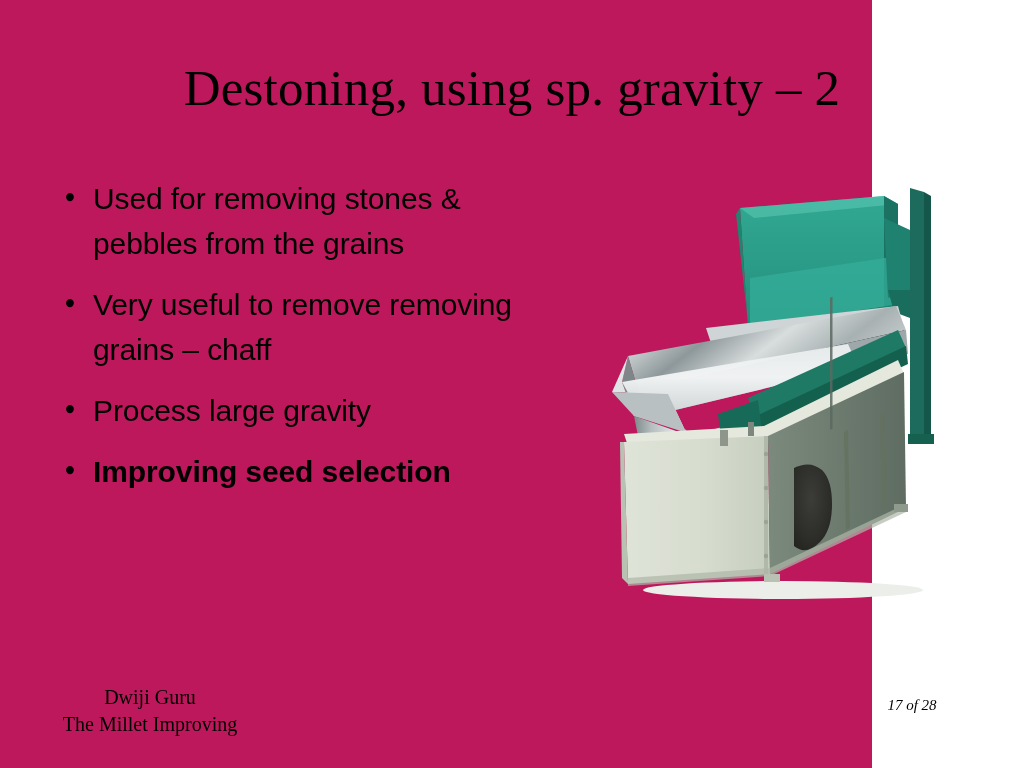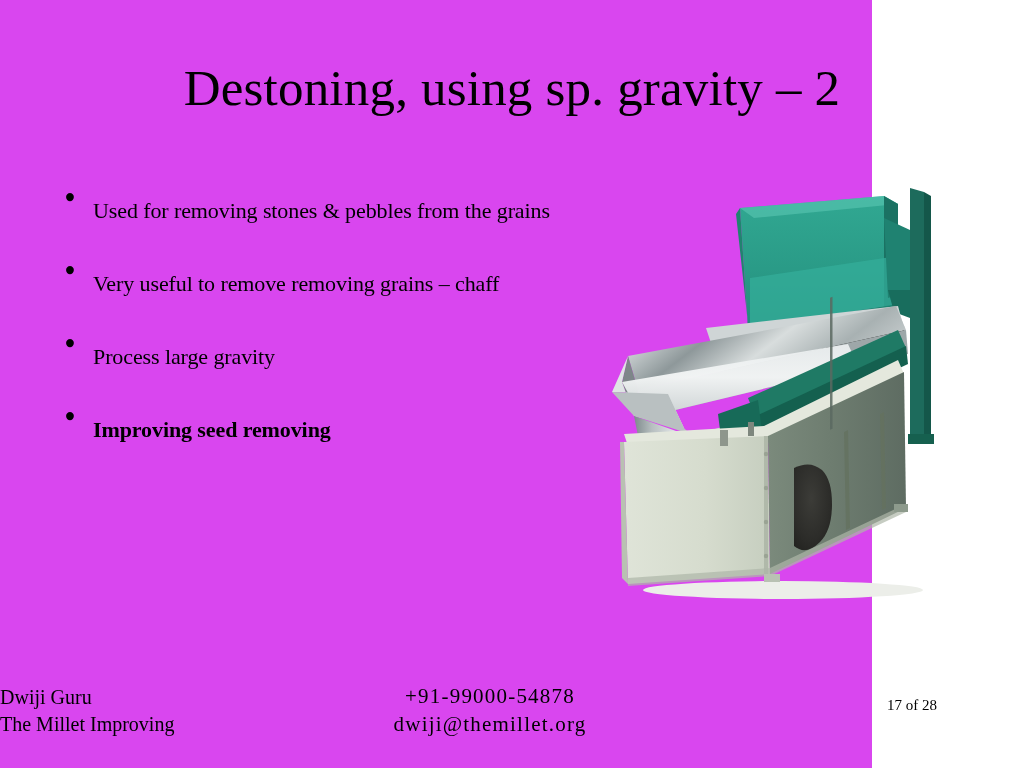--- a/index.html
+++ b/index.html
@@ -15,21 +15,21 @@
     font-family: "Liberation Serif", "DejaVu Serif", serif;
     color: #000000;
     position: relative;
   }
 
   #slide {
     position: absolute;
     left: 0; top: 0;
     width: 872px;
     height: 768px;
-    background: #d946ef;
+    background: #be185d;
   }
 
   
   #slide-title {
     position: absolute;
     left: 0;
     top: 58px;
     width: 1024px;
     text-align: center;
     font-family: "Liberation Serif", "DejaVu Serif", serif;
@@ -60,58 +60,59 @@
     font-family: "DejaVu Serif", serif;
     font-size: 27px;
     line-height: 45px;
     text-align: left;
     padding-left: 6px;
     box-sizing: border-box;
     color: #000;
   }
   .bullet-text {
     flex: 1 1 auto;
-    font-family: Liberation Serif, serif;
-    font-size: 22px;
+    font-family: Liberation Sans, sans-serif;
+    font-size: 30px;
     line-height: 45px;
     color: #000;
     letter-spacing: -0.1px;
-    margin-top: 12px;
   }
   .bullet-text.bold { font-weight: 700; }
 
   
   .footer-block {
     position: absolute;
     font-family: "Liberation Serif", "DejaVu Serif", serif;
     color: #000;
   }
   #footer-org {
     left: 0;
     top: 684px;
     width: 300px;
+    text-align: center;
     font-size: 20px;
     line-height: 27px;
   }
   #footer-contact {
     left: 320px;
     top: 682px;
     width: 340px;
     text-align: center;
     font-size: 21px;
     line-height: 28px;
     letter-spacing: 1.2px;
   }
   #footer-pagenum {
     left: 852px;
     top: 696px;
     width: 120px;
     text-align: center;
     font-size: 15px;
     line-height: 19px;
+    font-style: italic;
   }
 
   
   #machine-figure {
     position: absolute;
     left: 598px;
     top: 178px;
     width: 360px;
     height: 425px;
   }
@@ -136,21 +137,21 @@
       <span class="bullet-text">Very useful to remove removing grains – chaff</span>
     </div>
 
     <div class="bullet-row">
       <span class="bullet-mark">•</span>
       <span class="bullet-text">Process large gravity</span>
     </div>
 
     <div class="bullet-row">
       <span class="bullet-mark">•</span>
-      <span class="bullet-text bold">Improving seed removing</span>
+      <span class="bullet-text bold">Improving seed selection</span>
     </div>
 
   </div>
 
   <div id="machine-figure">
     <svg width="360" height="425" viewBox="0 0 360 425" xmlns="http://www.w3.org/2000/svg">
       <defs>
         <linearGradient id="gHopperFace" x1="0" y1="0" x2="0" y2="1">
           <stop offset="0%" stop-color="#31a892"></stop>
           <stop offset="55%" stop-color="#2a9b87"></stop>
@@ -294,20 +295,16 @@
         <rect x="150" y="244" width="6" height="14" fill="#7e877e"></rect>
       </g>
     </svg>
   </div>
 
   <div class="footer-block" id="footer-org">
     <div>Dwiji Guru</div>
     <div>The Millet Improving</div>
   </div>
 
-  <div class="footer-block" id="footer-contact">
-    <div>+91-99000-54878</div>
-    <div>dwiji@themillet.org</div>
-  </div>
 
   <div class="footer-block" id="footer-pagenum">17 of 28</div>
 
 </div>
 
 </body></html>

